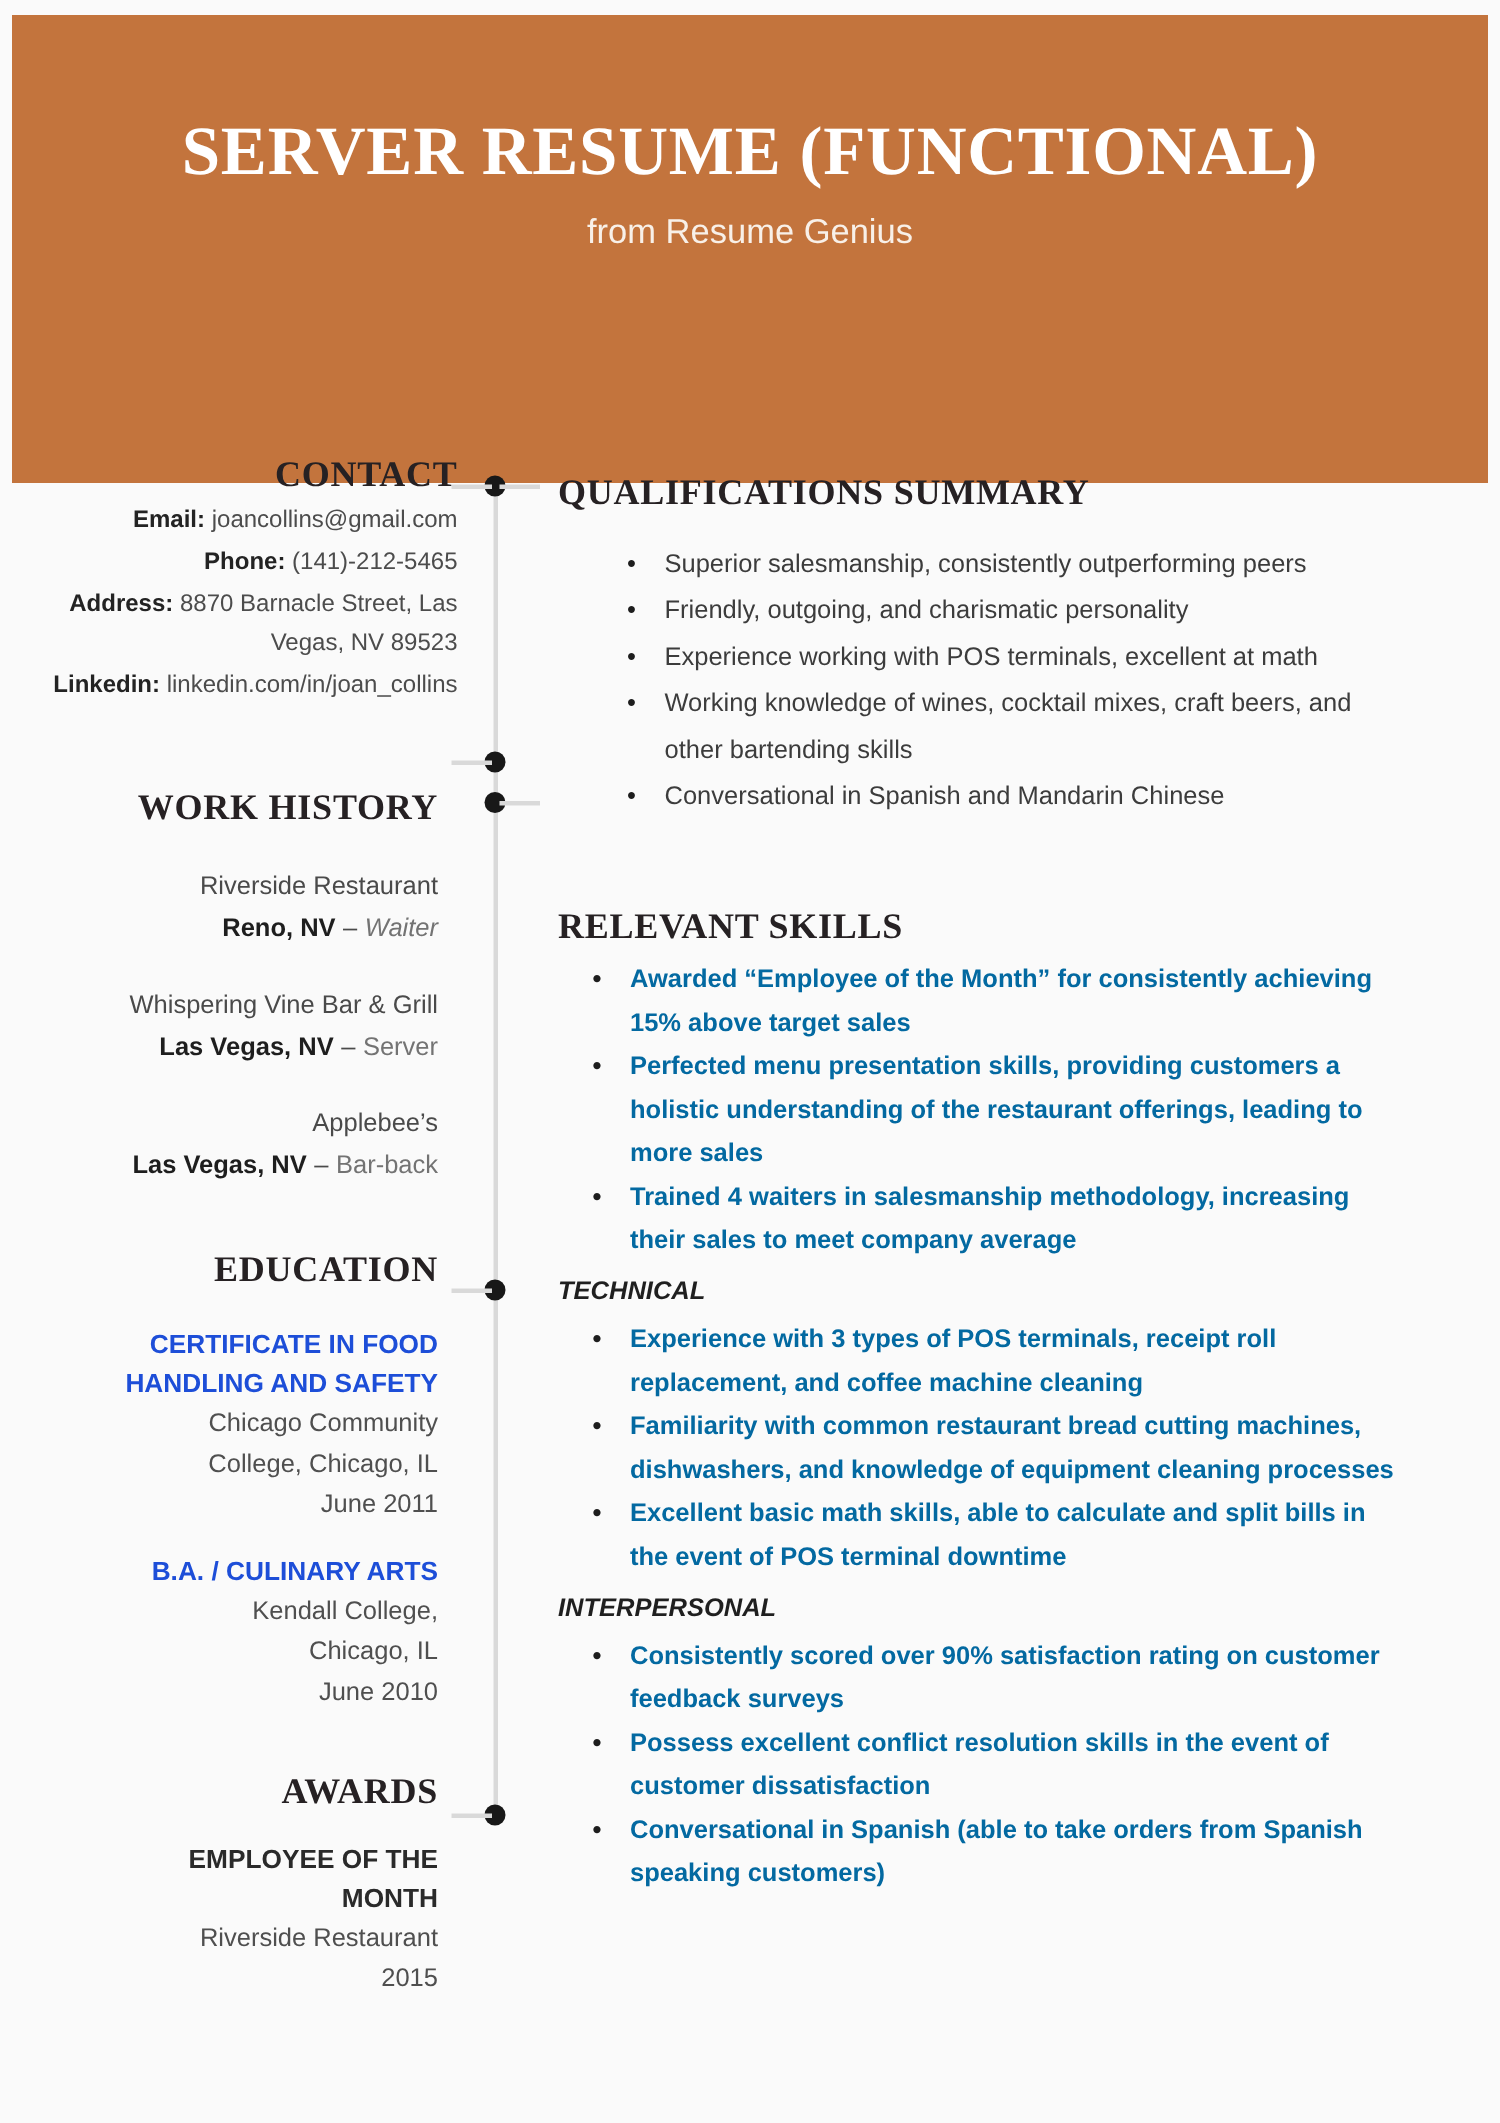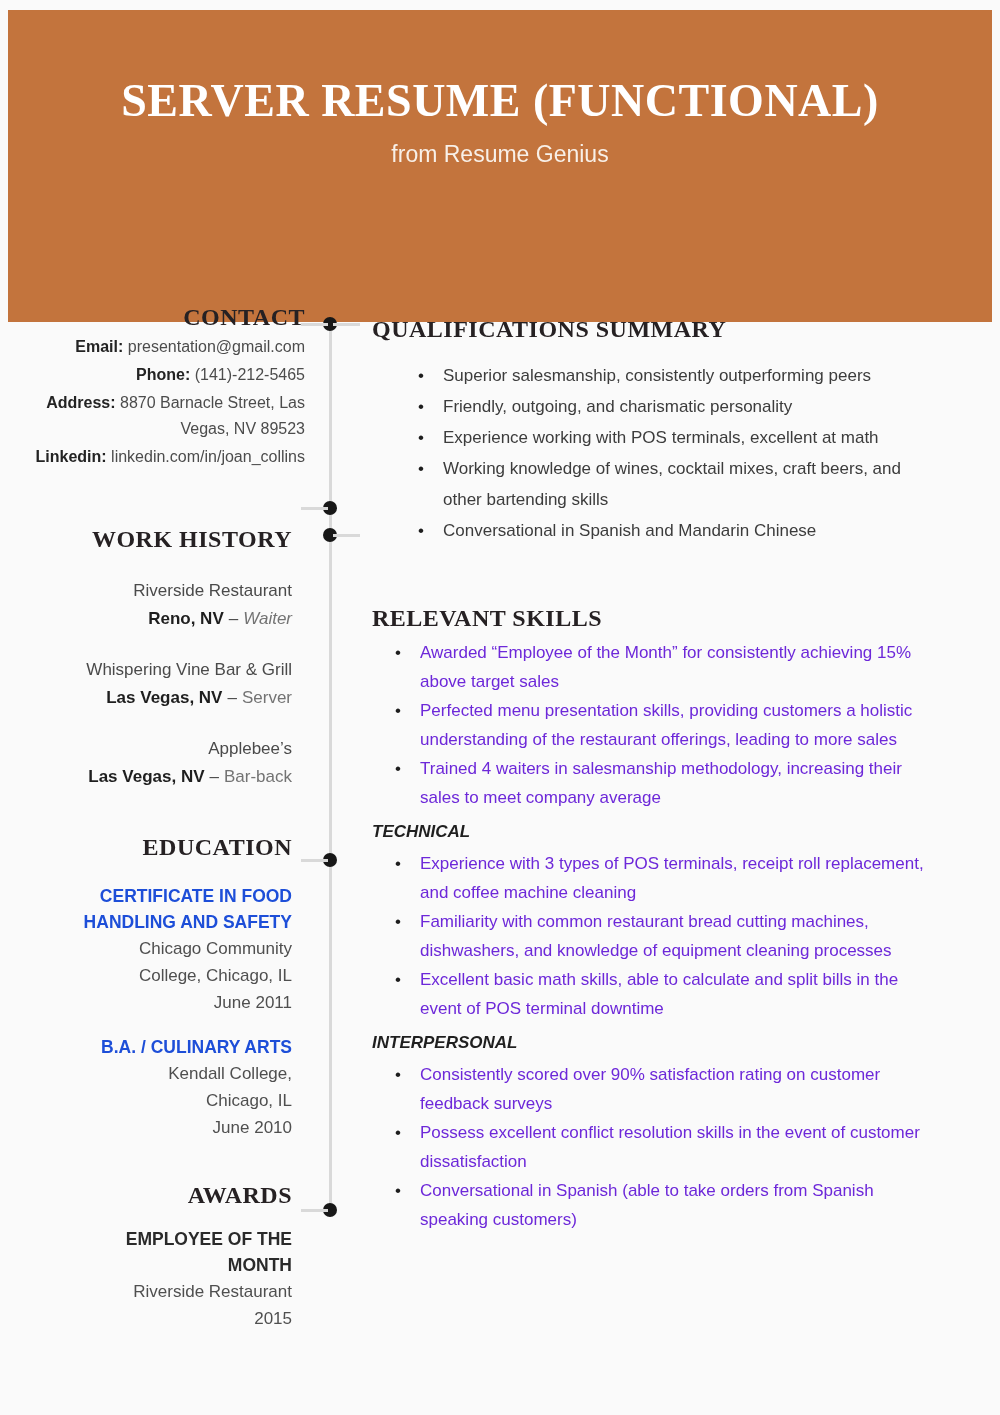--- a/index.html
+++ b/index.html
@@ -57,22 +57,22 @@
   .main-qual { position:absolute; left:372px; top:314px; width:571px; }
   .main-qual ul { margin-top:16px; list-style:none; }
   .main-qual li { position:relative; padding-left:71px; font-size:17px; color:#3c3c3c;
                   line-height:31px; }
   .main-qual li::before { content:"•"; position:absolute; left:46px; top:0; color:#1d1d1d; }
 
   .main-skills { position:absolute; left:372px; top:603px; width:568px; }
   .skill-group-name { margin-top:20px; font-size:17px; font-weight:700; font-style:italic;
                       color:#1f1f1f; line-height:24px; }
   .main-skills ul { margin-top:5px; list-style:none; }
-  .main-skills li { position:relative; padding-left:48px; font-size:17px; color:#6d28d9;
-                    line-height:29px; }
+  .main-skills li { position:relative; padding-left:48px; font-size:17px; color:#0369a1;
+                    line-height:29px;font-weight:bold; }
   .main-skills li::before { content:"•"; position:absolute; left:23px; top:0; color:#1d1d1d; }
 </style>
 </head>
 <body>
 
 <div class="page">
 
   <div class="banner">
     <div class="banner-title">SERVER RESUME (FUNCTIONAL)</div>
     <div class="banner-subtitle">from Resume Genius</div>
@@ -88,21 +88,21 @@
   <div class="tl-conn" style="left:333px; top:534px;"></div>
   <div class="tl-dot" style="top:853px;"></div>
   <div class="tl-conn" style="left:301px; top:859px;"></div>
   <div class="tl-dot" style="top:1203px;"></div>
   <div class="tl-conn" style="left:301px; top:1209px;"></div>
 
   <div class="side side-contact">
     <div class="serif-heading">CONTACT</div>
     <div class="contact-row">
       <span class="label">Email:</span>
-      <span>presentation@gmail.com</span>
+      <span>joancollins@gmail.com</span>
     </div>
     <div class="contact-row">
       <span class="label">Phone:</span>
       <span>(141)-212-5465</span>
     </div>
     <div class="contact-row">
       <span class="label">Address:</span>
       <span>8870 Barnacle Street, Las</span>
       <span class="block">Vegas, NV 89523</span>
     </div>

